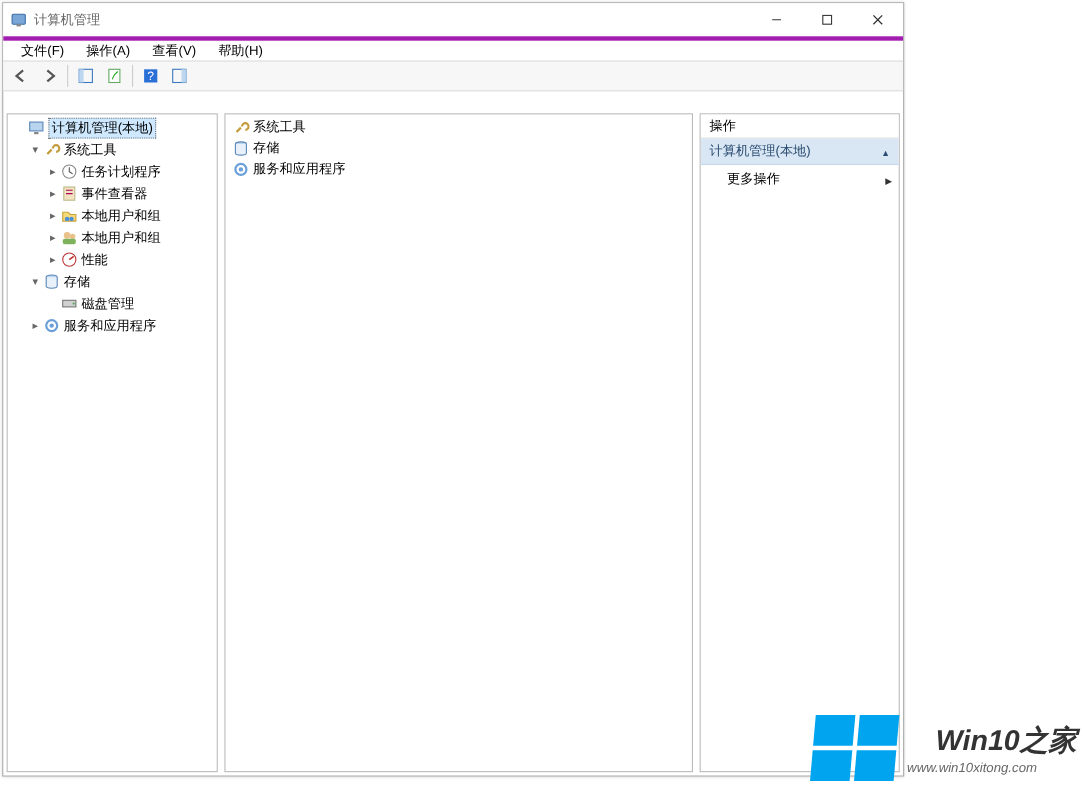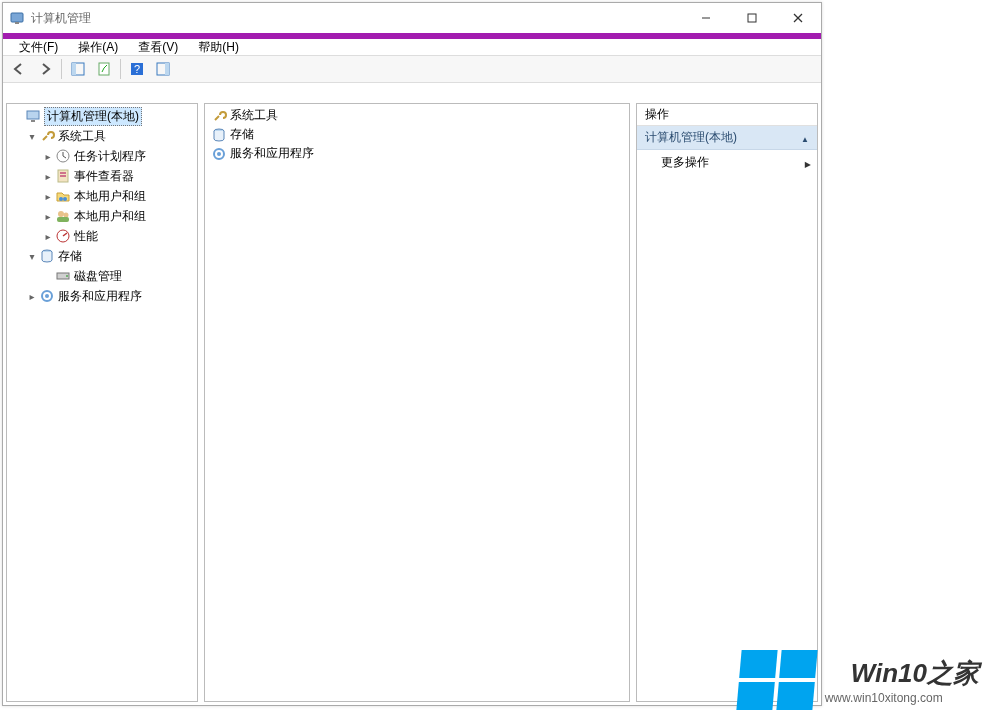--- a/index.html
+++ b/index.html
@@ -40,21 +40,21 @@
       display: flex; align-items: center; justify-content: center;
       color: #666;
     }
     
     .menubar {
       height: 22px;
       display: flex;
       align-items: center;
       padding-left: 6px;
       background: #fff;
-      border-top: 6px solid #a21caf;
+      border-top: 4px solid #a21caf;
     }
     .menubar .item { padding: 2px 10px; font-size:12px; }
     
     .toolbar {
       height: 28px;
       display: flex;
       align-items: center;
       padding: 0 4px;
       gap: 2px;
       background: #f7f7f7;
@@ -145,21 +145,21 @@
     .watermark {
       position: absolute;
       right: 6px; bottom: 4px;
       display:flex; align-items:center;
       gap: 10px;
       pointer-events: none;
     }
     .win-logo { display:grid; grid-template-columns: 36px 36px; grid-template-rows: 28px 28px; gap:4px; transform: skewX(-5deg);}
     .win-logo div { background:#00A4EF; }
     .wm-text .line1 { font-size: 26px; font-weight:700; color:#333; font-style:italic;margin-left:26px;}
-    .wm-text .line2 { font-size: 12px; color:#666; }
+    .wm-text .line2 { font-size: 12px; color:#666;font-style:italic; }
     svg { display:block; }
   </style>
 </head>
 <body>
 
 <div class="window">
 
   <div class="titlebar">
     <span class="app-icon">
       <svg width="16" height="16" viewBox="0 0 16 16">

